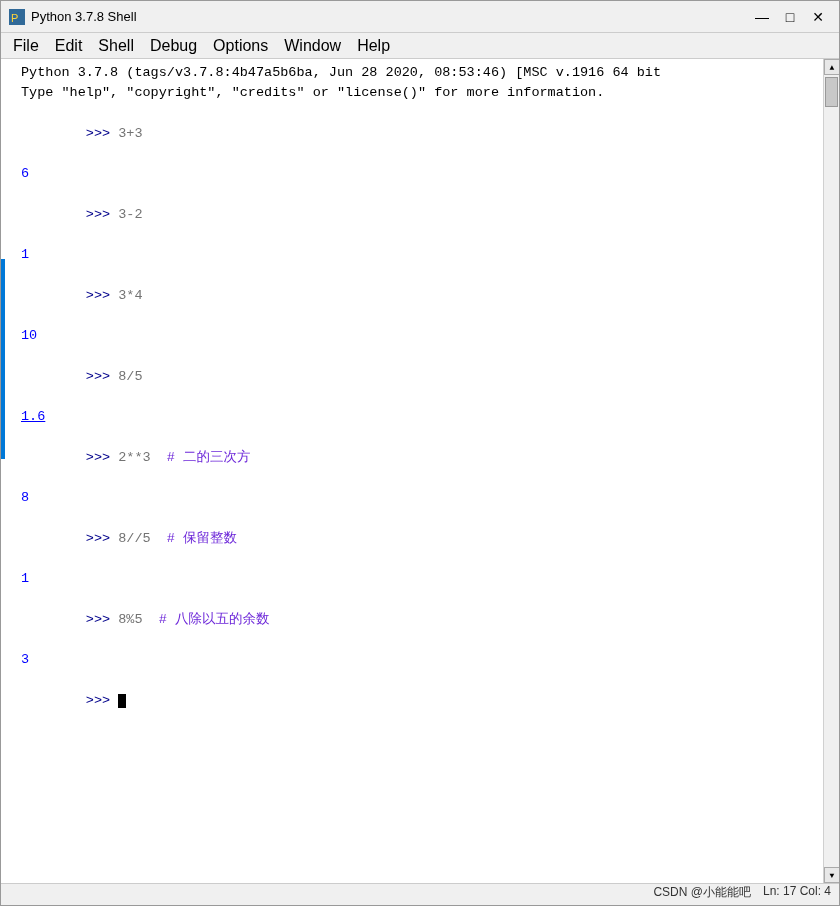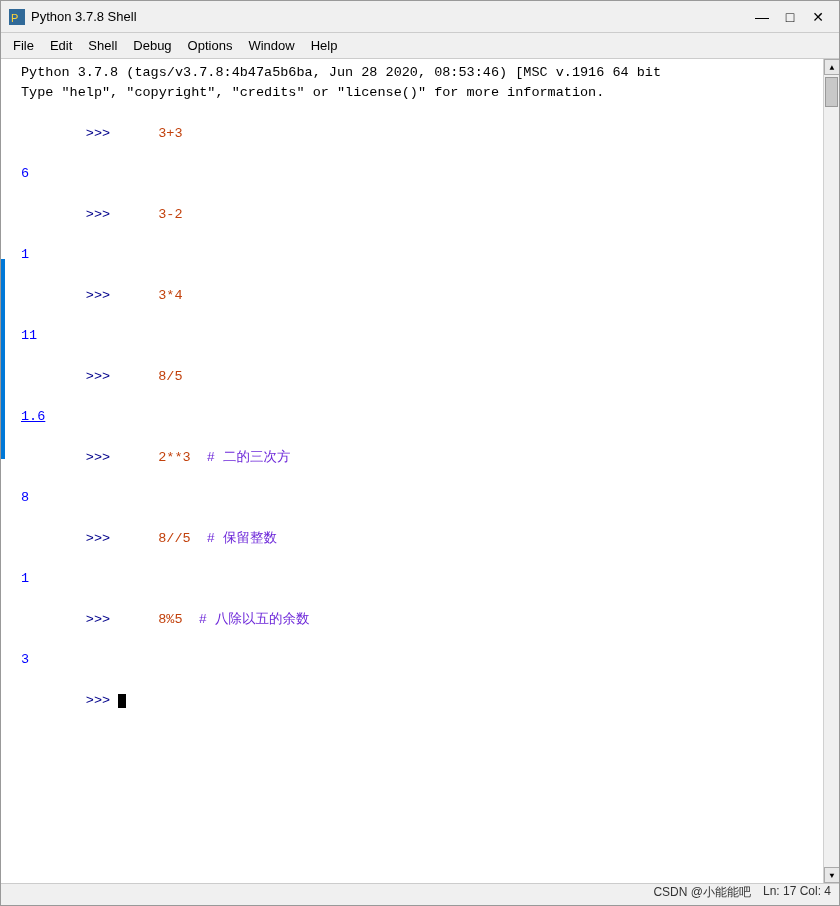--- a/index.html
+++ b/index.html
@@ -73,35 +73,35 @@
       height: 26px;
       display: flex;
       align-items: center;
       padding: 0 4px;
       border-bottom: 1px solid #ccc;
     }
 
     .menu-item {
       padding: 2px 8px;
       font-family: 'Segoe UI', Arial, sans-serif;
-      font-size: 13px;
+      font-size: 16px;
       cursor: pointer;
       height: 22px;
       display: flex;
       align-items: center;
     }
 
     .shell-line {
       font-size: 13.5px;
       line-height: 1.5;
       white-space: pre;
       font-family: 'Courier New', Courier, monospace;
     }
 
-    .color-black { color: #c2410c; margin-left: 40px; }
+    .color-black { color: #737373; }
 
     .prompt { color: #00008b; }
     .output-num { color: #0000ff; }
     .output-float { color: #0000ff; text-decoration: underline; }
     .comment { color: #6d28d9; }
     .info-text { color: #000; }
 
     .status-bar {
       background: #f0f0f0;
       height: 22px;
@@ -231,21 +231,21 @@
       <div class="shell-line output-num">6</div>
 
       <div class="shell-line">
         <span class="prompt">&gt;&gt;&gt; </span><span class="color-black">3-2</span>
       </div>
       <div class="shell-line output-num">1</div>
 
       <div class="shell-line">
         <span class="prompt">&gt;&gt;&gt; </span><span class="color-black">3*4</span>
       </div>
-      <div class="shell-line output-num">11</div>
+      <div class="shell-line output-num">10</div>
 
       <div class="shell-line">
         <span class="prompt">&gt;&gt;&gt; </span><span class="color-black">8/5</span>
       </div>
       <div class="shell-line output-float">1.6</div>
 
       <div class="shell-line">
         <span class="prompt">&gt;&gt;&gt; </span><span class="color-black">2**3</span><span class="comment">  # 二的三次方</span>
       </div>
       <div class="shell-line output-num">8</div>

